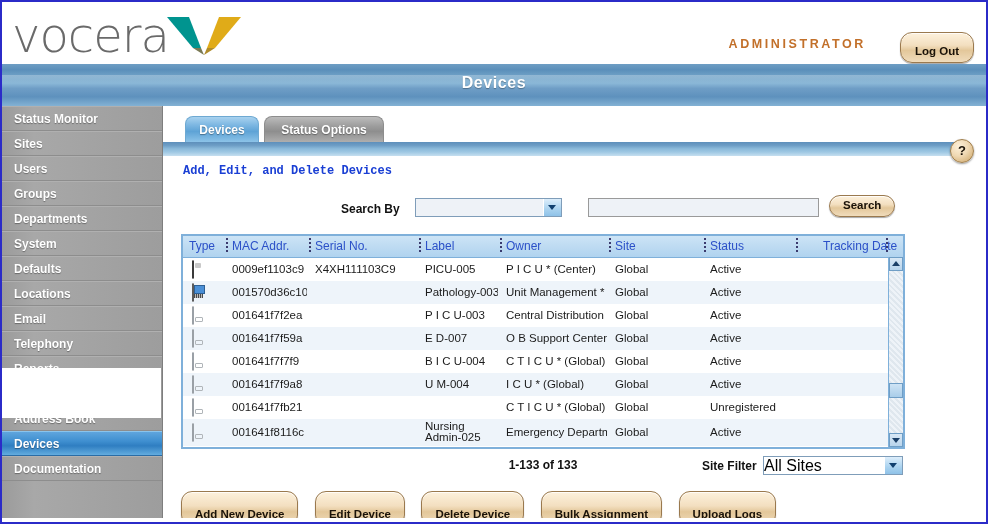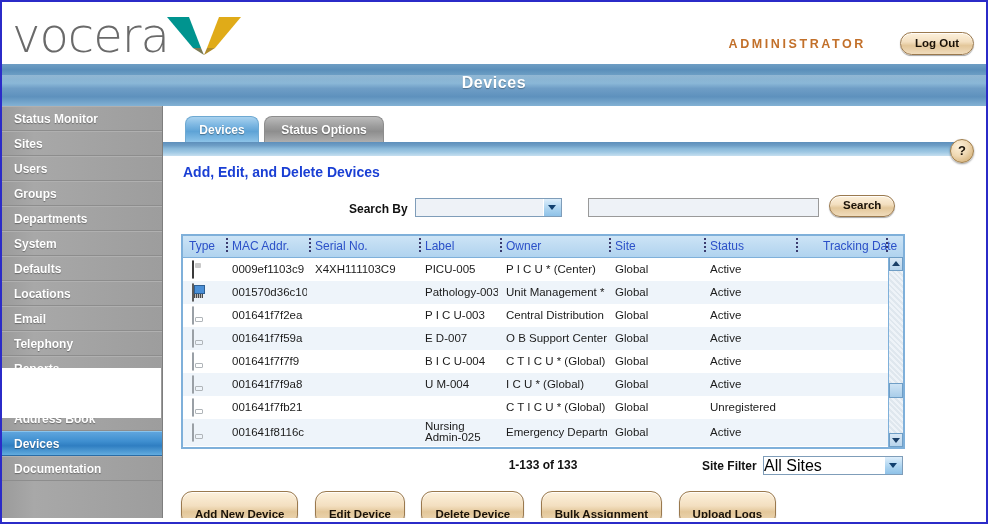--- a/index.html
+++ b/index.html
@@ -74,21 +74,21 @@
     text-align: center;
     cursor: pointer;
     padding: 16px 13px 4px 13px;
     white-space: nowrap;
     line-height: 13px;
   }
   .logout-btn {
     position: absolute;
     right: 12px; top: 30px;
     border-radius: 12px;
-    padding: 4px 14px 4px 14px;
+    padding: 12px 14px 4px 14px;
   }
 
   
   .titlebanner {
     position: absolute;
     left: 0; top: 62px;
     width: 984px; height: 42px;
     background: linear-gradient(to bottom, #6e9ec4 0%, #5b8fba 14%, #79aacd 36%, #8ab7d7 46%, #6f9ec6 58%, #5e91bd 78%, #83b2d4 100%);
     overflow: hidden;
   }
@@ -219,36 +219,36 @@
     text-align: center;
     line-height: 22px;
     cursor: pointer;
     z-index: 5;
   }
 
   
   .content-heading {
     position: absolute;
     left: 20px; top: 58px;
-    font-size: 14px;
+    font-size: 12px;
     font-weight: bold;
     color: #1a3fd4;
-    font-family: Liberation Sans, sans-serif;
+    font-family: Liberation Mono, monospace;
   }
 
   
   .search-row {
     position: absolute;
     left: 0; top: 92px;
     width: 823px;
     height: 26px;
   }
   .search-by-label {
     position: absolute;
-    left: 186px; top: 4px;
+    left: 178px; top: 4px;
     font-size: 12px;
     font-weight: bold;
     color: #111111;
   }
   .sel-box {
     position: absolute;
     left: 252px; top: 0px;
     width: 147px; height: 19px;
     border: 1px solid #7f9db9;
     background: #eef2f7;

